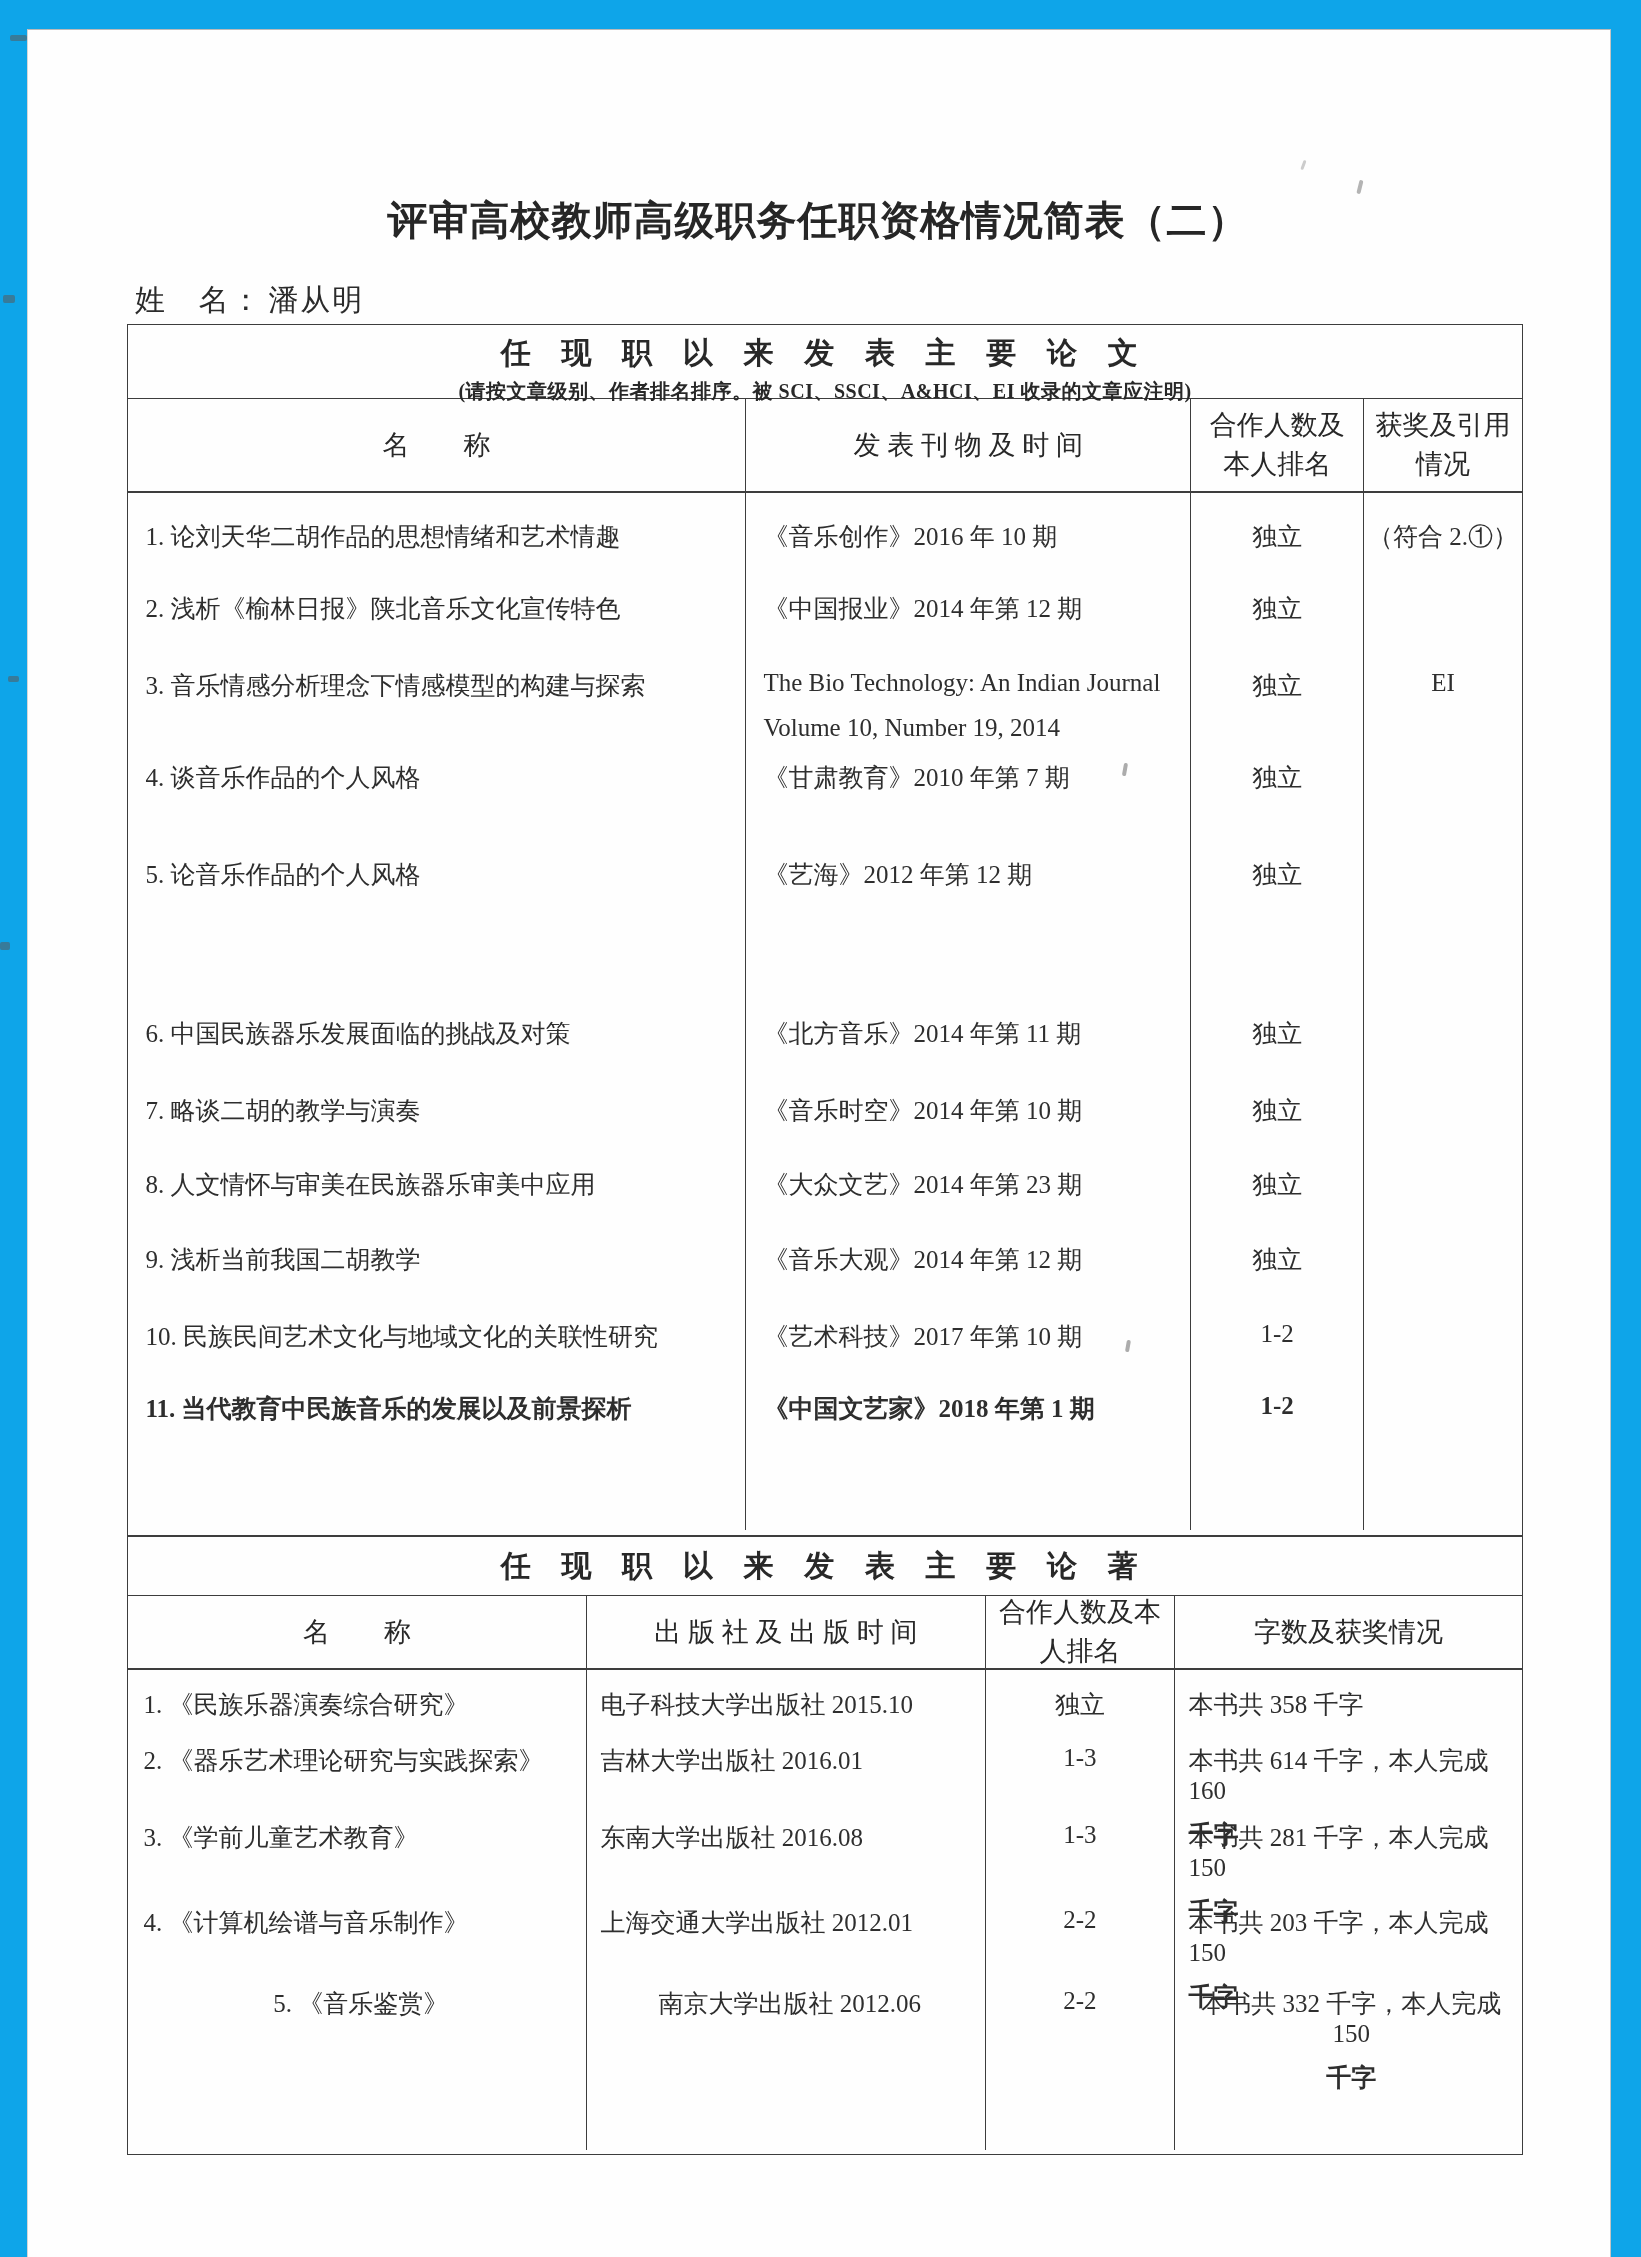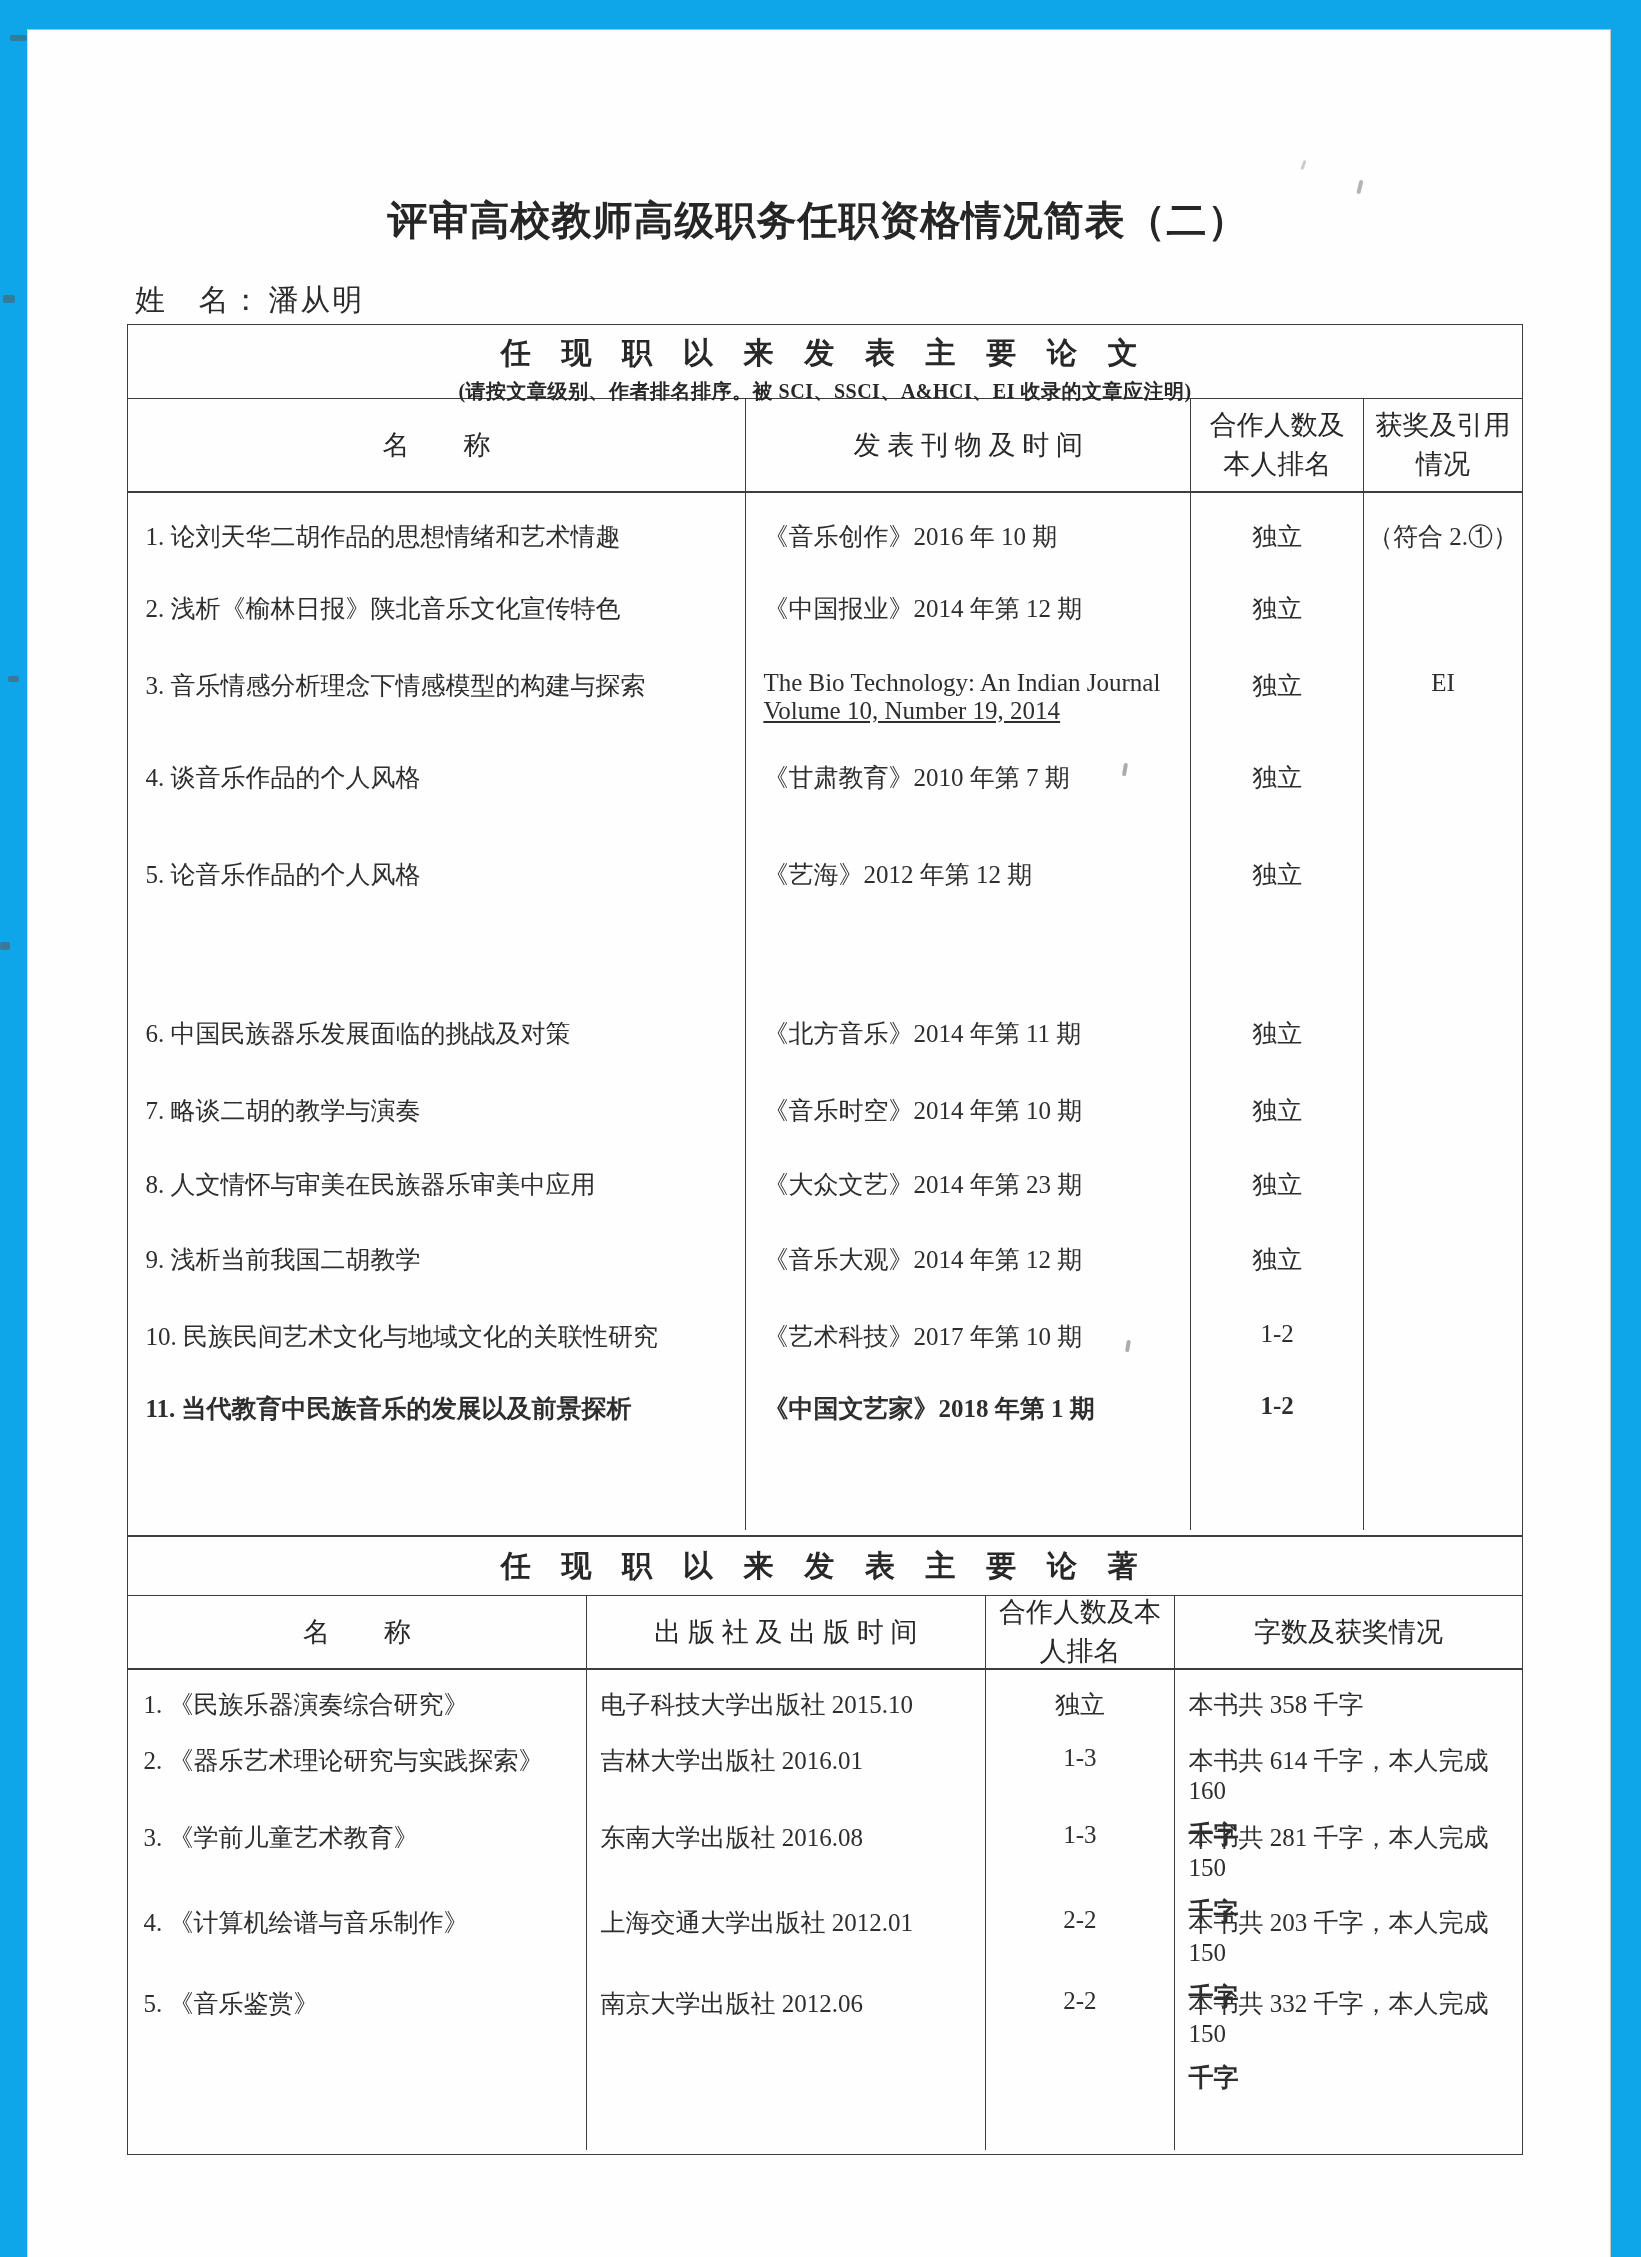--- a/index.html
+++ b/index.html
@@ -32,33 +32,33 @@
   #papers .hdr-row{height:94px;}
   .p-c1{width:44.26%;} .p-c2{width:31.95%;} .p-c3{width:12.38%;} .p-c4{width:11.41%;}
   #papers .bcol .blk{padding-top:27px;}
   .pcol-name .blk{padding-left:17.4px;padding-right:9.7px;}
   .pcol-journal .blk{padding-left:17.4px;padding-right:7.7px;}
   .pcol-rank .blk,.pcol-award .blk{text-align:center;}
   .t1r1{height:72px;} .t1r2{height:77px;} .t1r3{height:92px;} .t1r4{height:97px;}
   .t1r5{height:159px;} .t1r6{height:77px;} .t1r7{height:74px;} .t1r8{height:75px;}
   .t1r9{height:77px;} .t1r10{height:72px;} .t1r11{height:165px;font-weight:bold;}
   .sub-indent{margin-left:35px;margin-top:13.5px;}
-  .jline2{margin-top:0;text-decoration:underline;}
+  .jline2{margin-top:17px;}
 
   
   #books{top:1535px;height:620px;border-top:2.9px double #3d3d3d;}
   #books .sec-head{height:59px;display:flex;align-items:center;justify-content:center;}
   #books .hdr-row{height:74px;}
   .b-c1{width:32.85%;} .b-c2{width:28.63%;} .b-c3{width:13.55%;} .b-c4{width:24.97%;}
   #books .bcol .blk{padding-top:18px;}
   .bcol-name .blk{padding-left:15.4px;padding-right:7.7px;}
   .bcol-pub .blk{padding-left:13.5px;padding-right:5.8px;}
   .bcol-rank .blk{text-align:center;}
   .bcol-words .blk{padding-left:13.5px;padding-right:7.7px;}
-  .t2r1{height:56px;} .t2r2{height:77px;} .t2r3{height:85px;} .t2r4{height:81px;} .t2r5{height:181px;}
+  .t2r1{height:56px;} .t2r2{height:77px;} .t2r3{height:85px;} .t2r4{height:81px;} .t2r5{height:181px;text-align:center;}
   .wline2{margin-top:13px;font-weight:bold;}
 
   
   .speck{position:absolute;background:#5a5a5a;border-radius:1.9px;opacity:.55;}
 </style>
 </head>
 <body>
 
 <div class="screen">
   <div class="paper"></div>

